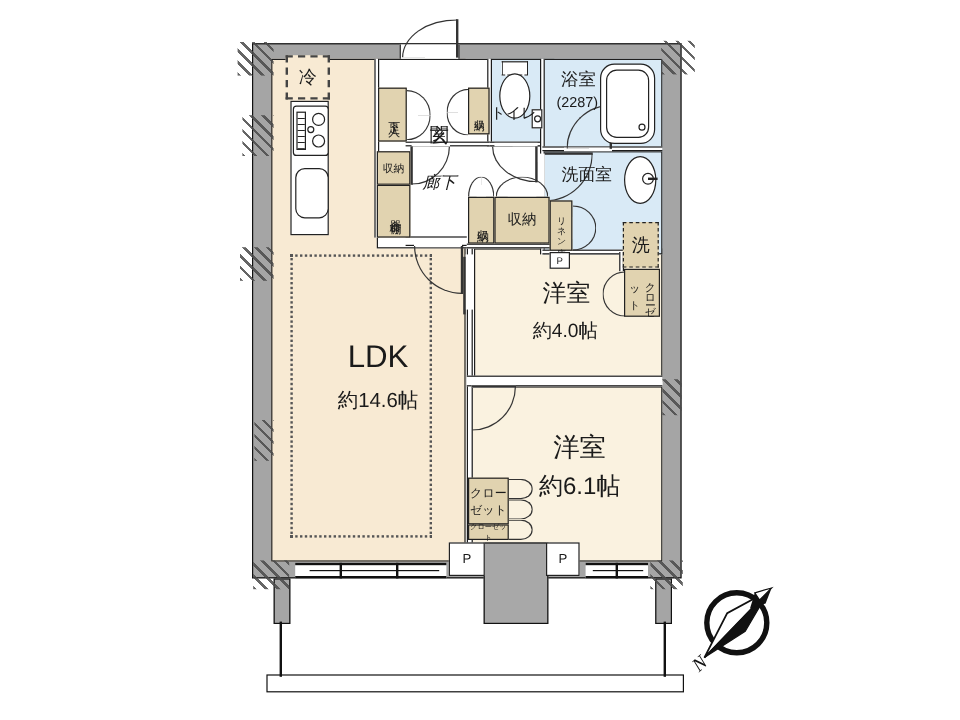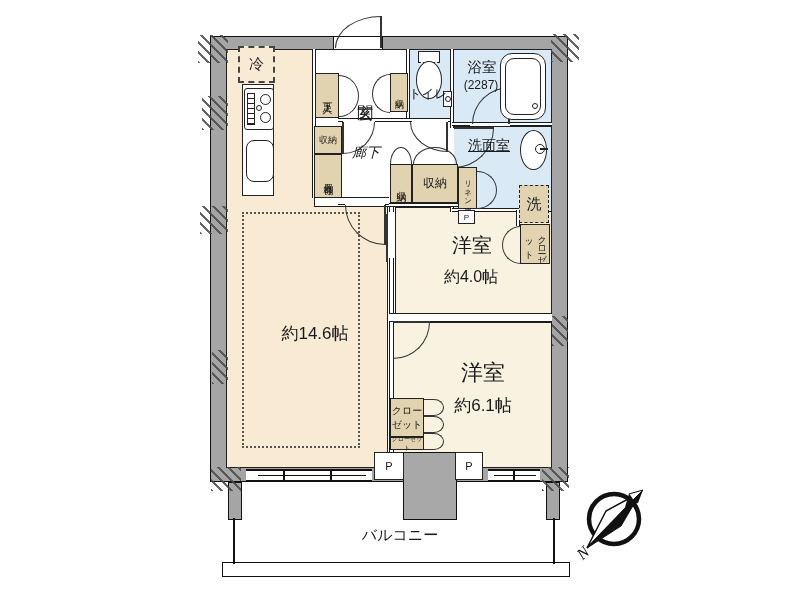--- a/index.html
+++ b/index.html
@@ -195,32 +195,32 @@
 
   <div class="hatch" style="left:198px;top:35px;width:30px;height:28px;"></div>
   <div class="hatch" style="left:202px;top:96px;width:26px;height:34px;"></div>
   <div class="hatch" style="left:200px;top:206px;width:28px;height:28px;"></div>
   <div class="hatch" style="left:212px;top:350px;width:16px;height:34px;"></div>
   <div class="hatch" style="left:211px;top:467px;width:30px;height:24px;"></div>
   <div class="hatch" style="left:551px;top:34px;width:28px;height:28px;"></div>
   <div class="hatch" style="left:552px;top:316px;width:16px;height:30px;"></div>
   <div class="hatch" style="left:542px;top:467px;width:27px;height:24px;"></div>
 
+  <div class="lbl" style="left:275px;top:283px;width:80px;height:30px;font-size:26px;">LDK</div>
   <div class="lbl" style="left:260px;top:323px;width:110px;height:22px;font-size:17px;">約14.6帖</div>
   <div class="lbl" style="left:440px;top:232px;width:64px;height:26px;font-size:20px;">洋室</div>
   <div class="lbl" style="left:432px;top:266px;width:78px;height:22px;font-size:16px;">約4.0帖</div>
   <div class="lbl" style="left:450px;top:358px;width:66px;height:30px;font-size:22px;">洋室</div>
-  <div class="lbl" style="left:444px;top:394px;width:78px;height:24px;font-size:17px;">約6.1帖</div>
+  <div class="lbl" style="left:444px;top:394px;width:78px;height:24px;font-size:20px;">約6.1帖</div>
   <div class="lbl vtx" style="left:353px;top:68px;width:24px;height:48px;font-size:16px;">玄関</div>
   <div class="lbl" style="left:344px;top:143px;width:44px;height:18px;font-size:14px;font-style:italic;">廊下</div>
   <div class="lbl" style="left:406px;top:86px;width:44px;height:16px;font-size:12.5px;">トイレ</div>
   <div class="lbl" style="left:458px;top:58px;width:48px;height:18px;font-size:14.5px;">浴室</div>
   <div class="lbl" style="left:454px;top:78px;width:54px;height:16px;font-size:12px;">(2287)</div>
-  <div class="lbl" style="left:458px;top:136px;width:62px;height:18px;font-size:14px;text-decoration:underline;">洗面室</div>
-  <div class="lbl" style="left:330px;top:526px;width:140px;height:18px;font-size:15px;">バルコニー</div>
+  <div class="lbl" style="left:458px;top:136px;width:62px;height:18px;font-size:14px;">洗面室</div>
 
   <svg class="abs" style="left:575px;top:478px;z-index:9;" width="78" height="84" viewBox="0 0 78 84">
     <circle cx="39" cy="41" r="25" fill="none" stroke="#111" stroke-width="4.5"></circle>
     <polygon points="12,70 66,14 31,33" fill="#fff" stroke="#111" stroke-width="1.5"></polygon>
     <polygon points="12,70 66,14 46,48" fill="#111" stroke="#111" stroke-width="1"></polygon>
     <polygon points="68,12 54,16 50,29 63,25" fill="#111"></polygon>
     <polygon points="68,12 54,16 58,22" fill="#fff" stroke="#111" stroke-width="1"></polygon>
     <text x="2" y="80" font-size="16" font-style="italic" font-family="Liberation Serif, serif" transform="rotate(-42 8 74)" fill="#111">N</text>
   </svg>
 

